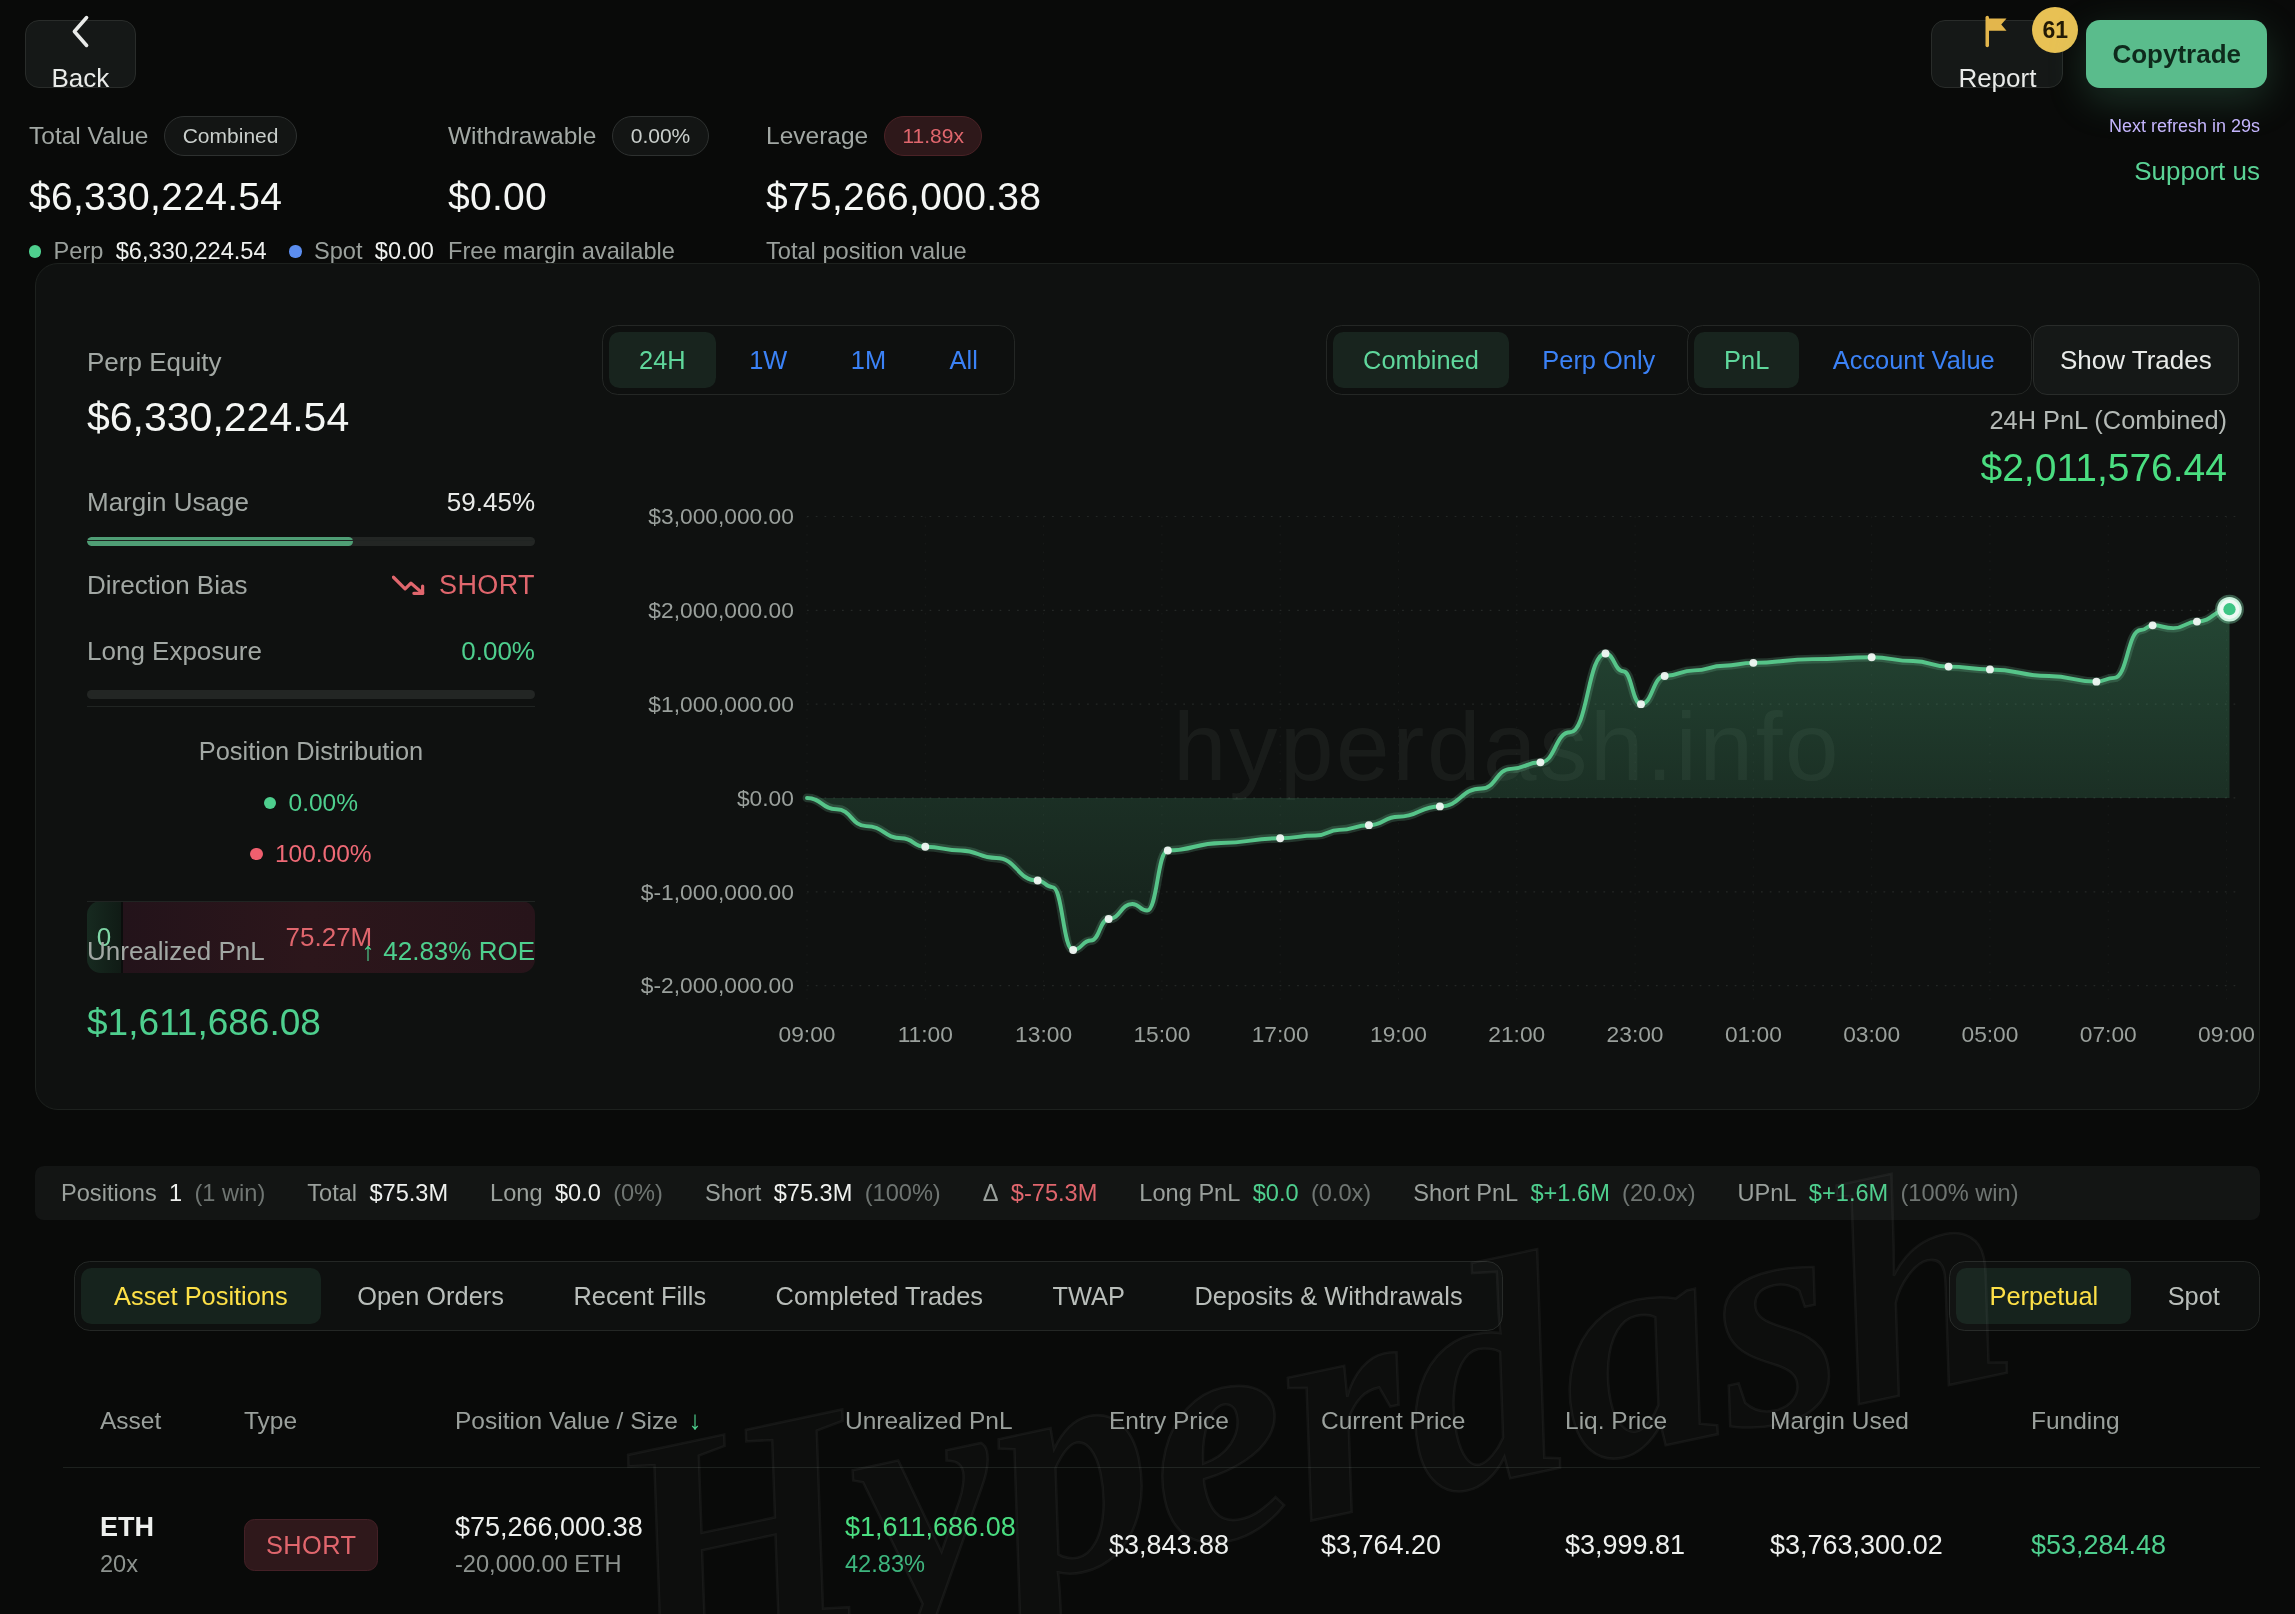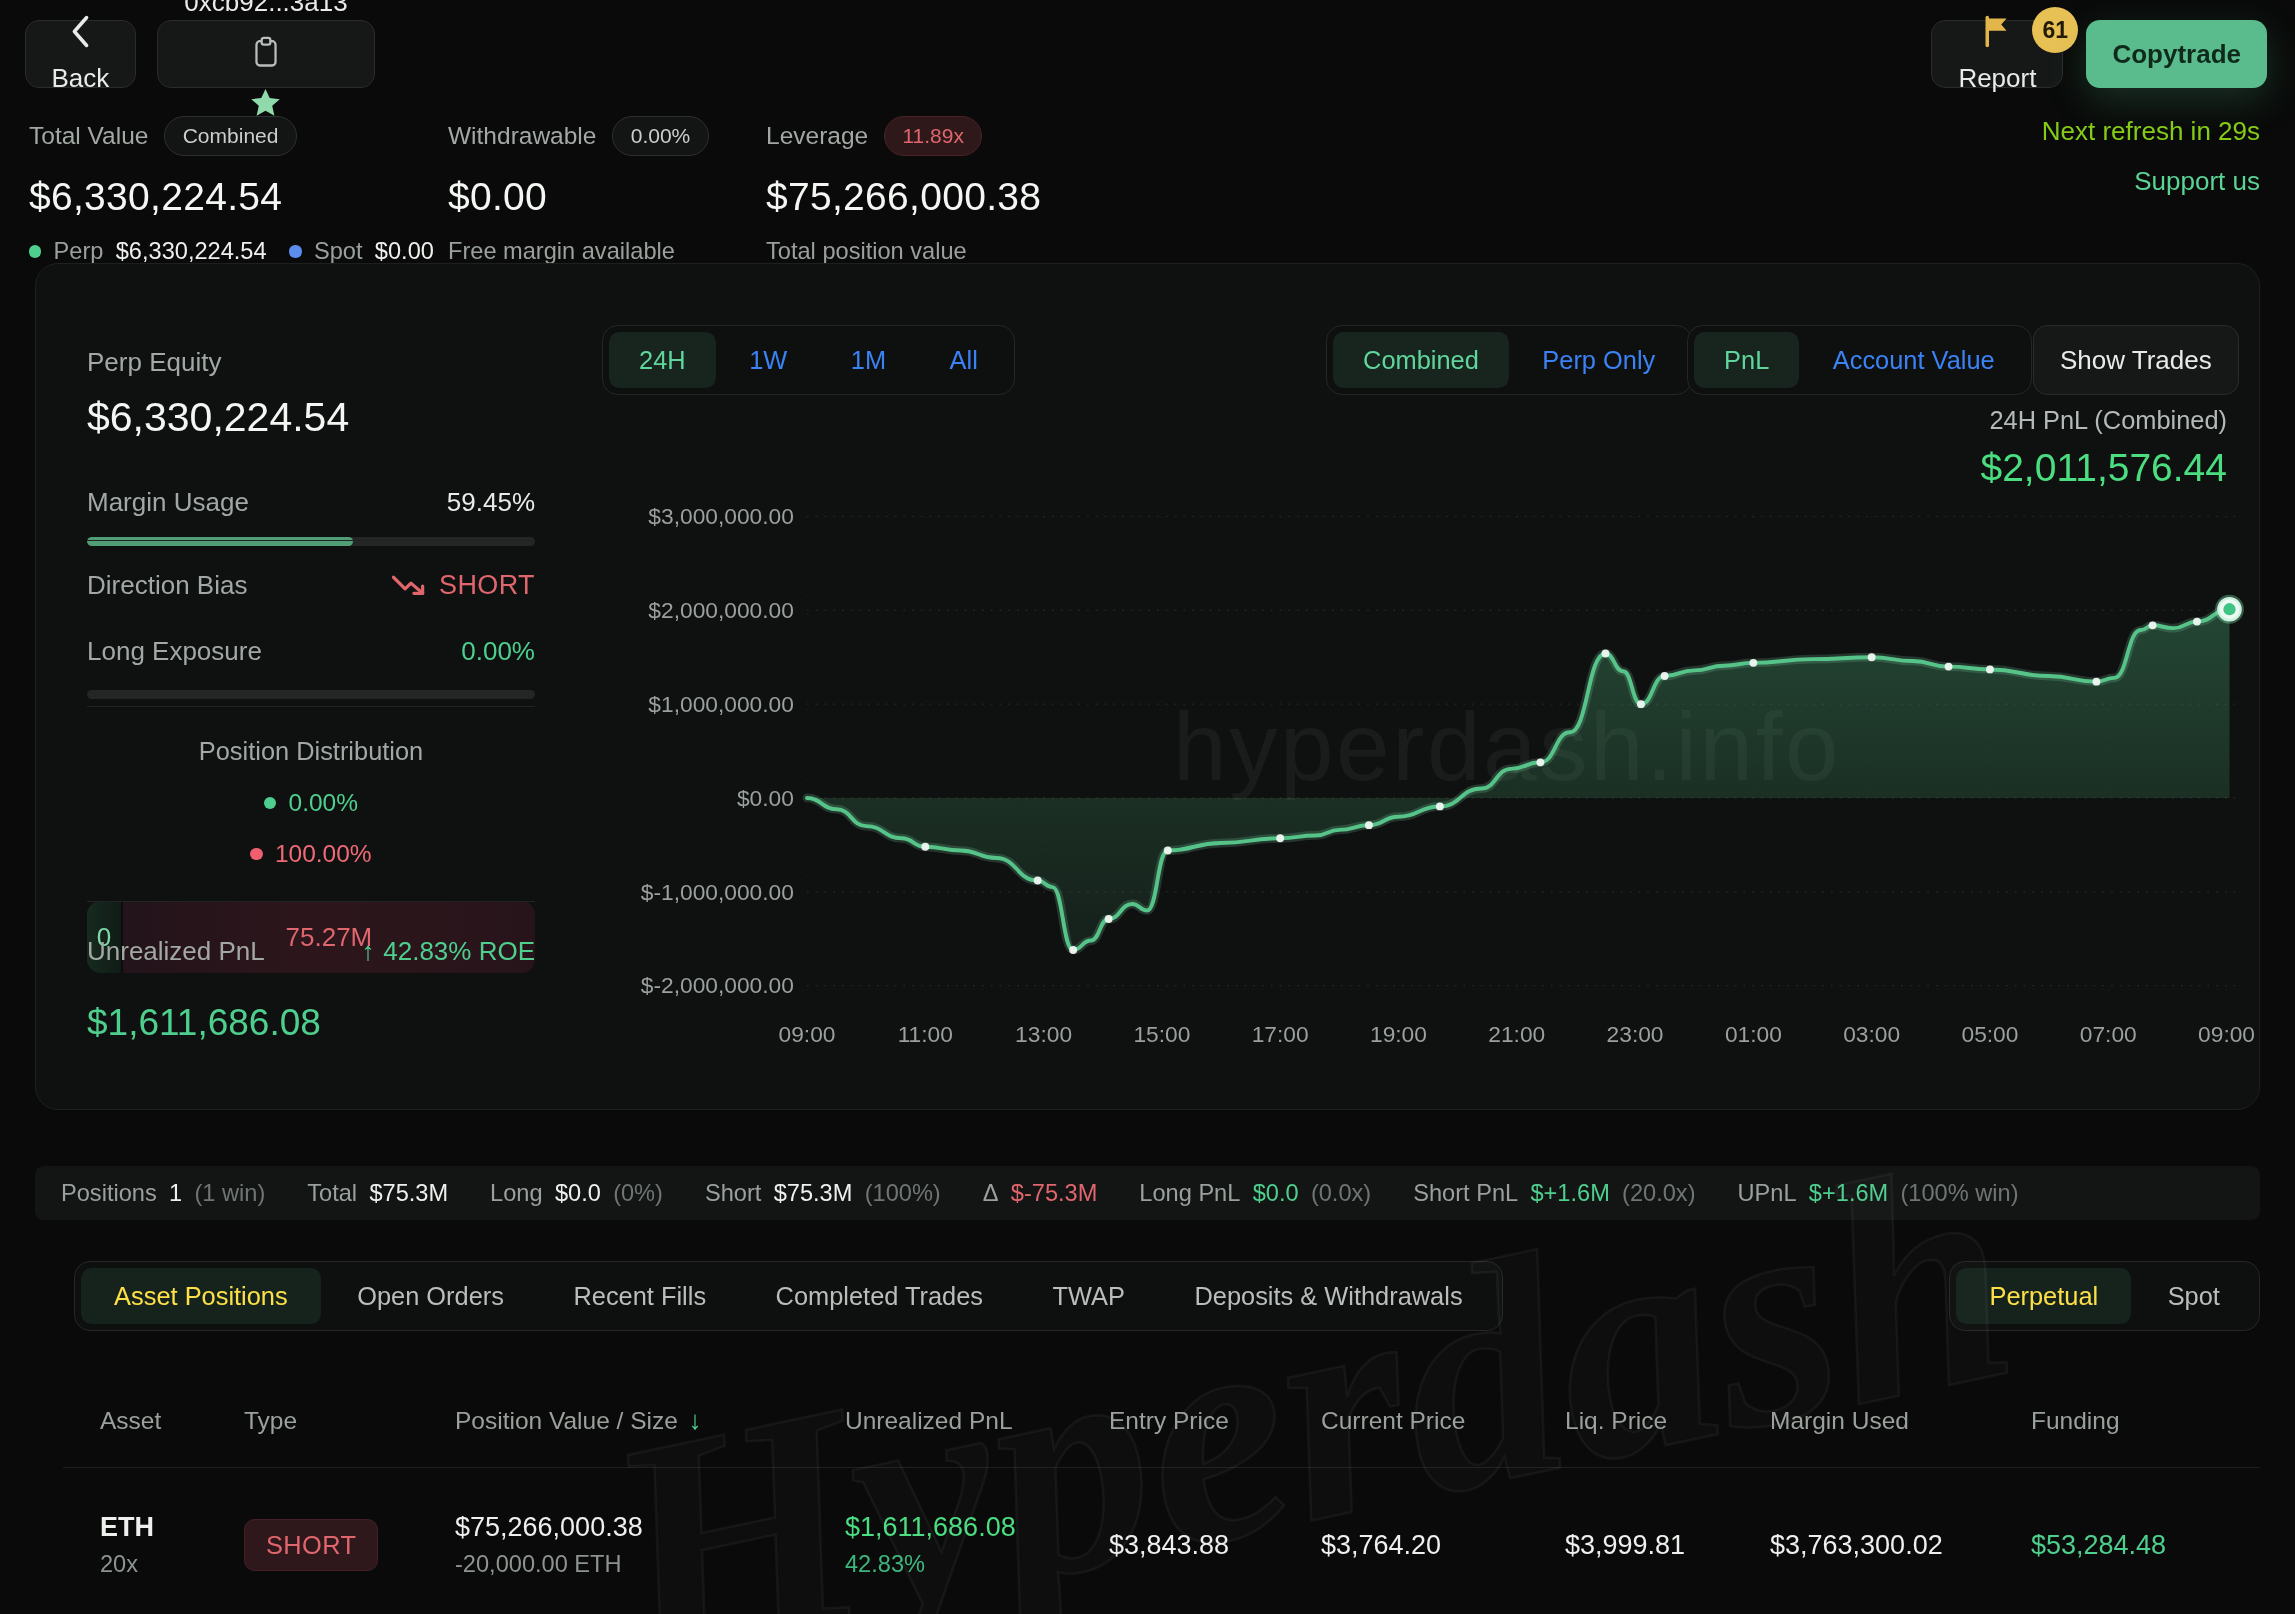--- a/index.html
+++ b/index.html
@@ -40,21 +40,21 @@
   }
   .pillbadge.red { background:#2e181a; border-color:#4b2226; color:#e0666d; }
   .stat-value { margin-top:19px; font-size:39px; font-weight:500; color:#f4f6f4; letter-spacing:0.3px; }
   .stat-sub { margin-top:19px; font-size:23.6px; color:#9aa09c; display:flex; align-items:center; gap:12.3px; }
   .dot { width:12.3px; height:12.3px; border-radius:50%; display:inline-block; }
   .dot.green { background:#4ecf8e; }
   .dot.blue  { background:#5b8def; }
   .dot.red   { background:#ef5f6e; }
   .white { color:#eef0ee; }
   .green-link { color:#5ad395; font-size:26px; }
-  .refresh-text { color:#84cc16; font-size:26px;text-align:center; }
+  .refresh-text { color:#c4b5fd; font-size:18px;text-align:center; }
 
   
   .card {
     left:35px; top:263px; width:2225px; height:847px;
     background:#0f1110; border:0.9px solid #1d211e; border-radius:23px;
   }
   .row-between { display:flex; justify-content:space-between; align-items:center; }
   .panel-label { font-size:26px; color:#a2a8a4; }
   .big-value { font-size:41px; font-weight:500; color:#f4f6f4; }
   .bar-track { width:448px; height:8.8px; border-radius:5.3px; background:#232624; overflow:hidden; }
@@ -143,34 +143,20 @@
 <body>
 
 <div class="abs" style="left:24.5px; top:20px; display:flex; gap:21px;">
   <div class="btn">
     <span style="display:inline-flex;">
       <svg width="23" height="35" viewBox="0 0 26 40">
           <polyline points="20,4 6,20 20,36" fill="none" stroke="#e9ebe9" stroke-width="4" stroke-linecap="round" stroke-linejoin="round"></polyline>
         </svg>
     </span>
     <span>Back</span>
-  </div>
-  <div class="btn addr-pill">
-    <span>0xcb92...3a13</span>
-    <span style="display:inline-flex;">
-      <svg width="26" height="33" viewBox="0 0 30 38">
-          <rect x="4" y="6" width="22" height="28" rx="4" fill="none" stroke="#b9beba" stroke-width="2.6"></rect>
-          <rect x="10" y="2" width="10" height="8" rx="2.5" fill="#151817" stroke="#b9beba" stroke-width="2.6"></rect>
-        </svg>
-    </span>
-    <span style="display:inline-flex;">
-      <svg width="35" height="35" viewBox="0 0 24 24">
-          <path d="M12 2l2.9 6.3 6.9.7-5.2 4.6 1.5 6.8L12 16.9 5.9 20.4l1.5-6.8L2.2 9l6.9-.7z" fill="#8fd9ab"></path>
-        </svg>
-    </span>
   </div>
 </div>
 
 <div class="abs" style="right:28px; top:20px; display:flex; gap:23px;">
   <div class="btn">
     <span style="display:inline-flex;">
       <svg width="31.5" height="35" viewBox="0 0 36 40">
           <path d="M6 4v32" stroke="#e3b64c" stroke-width="4" stroke-linecap="round"></path>
           <path d="M8 5h20l-6 7 6 7H8z" fill="#e3b64c"></path>
         </svg>

